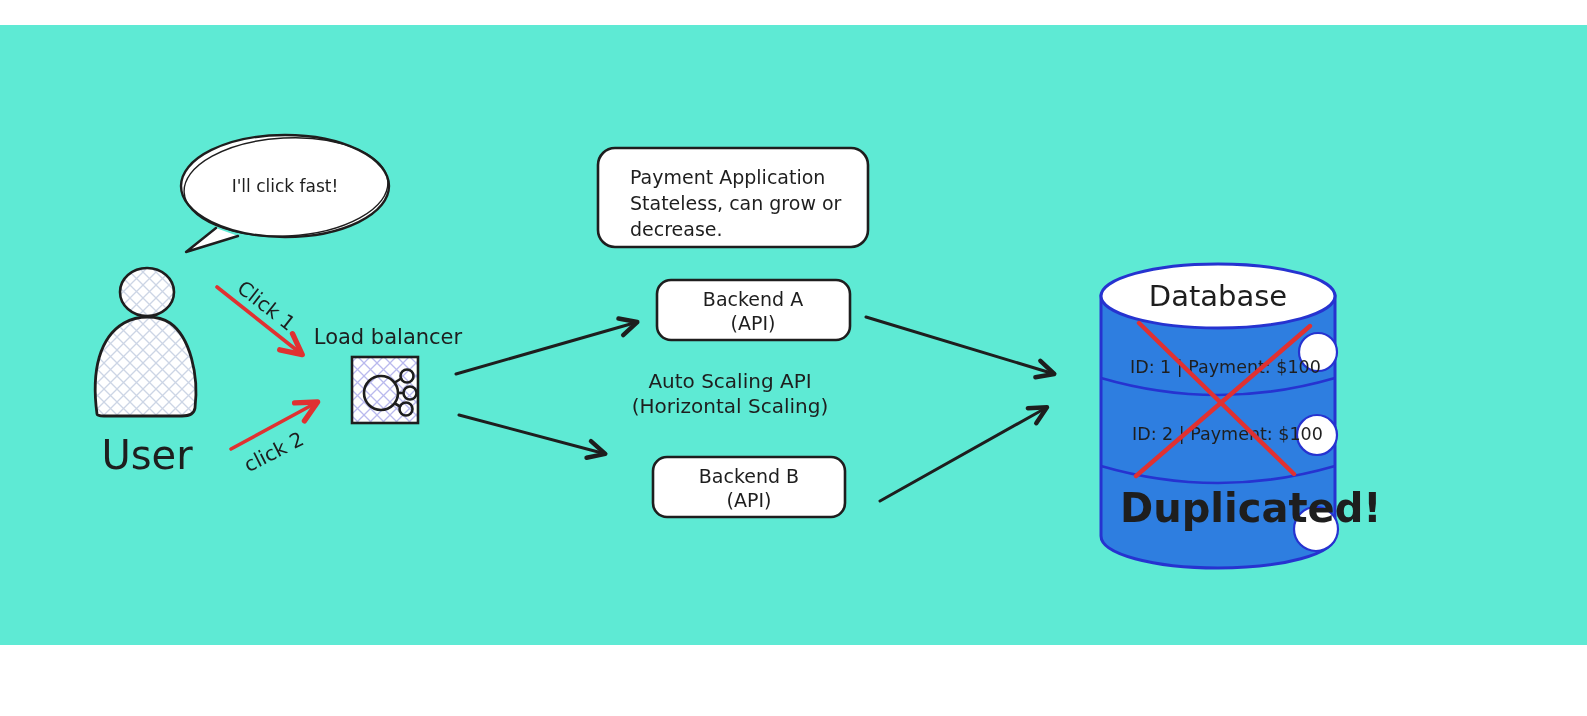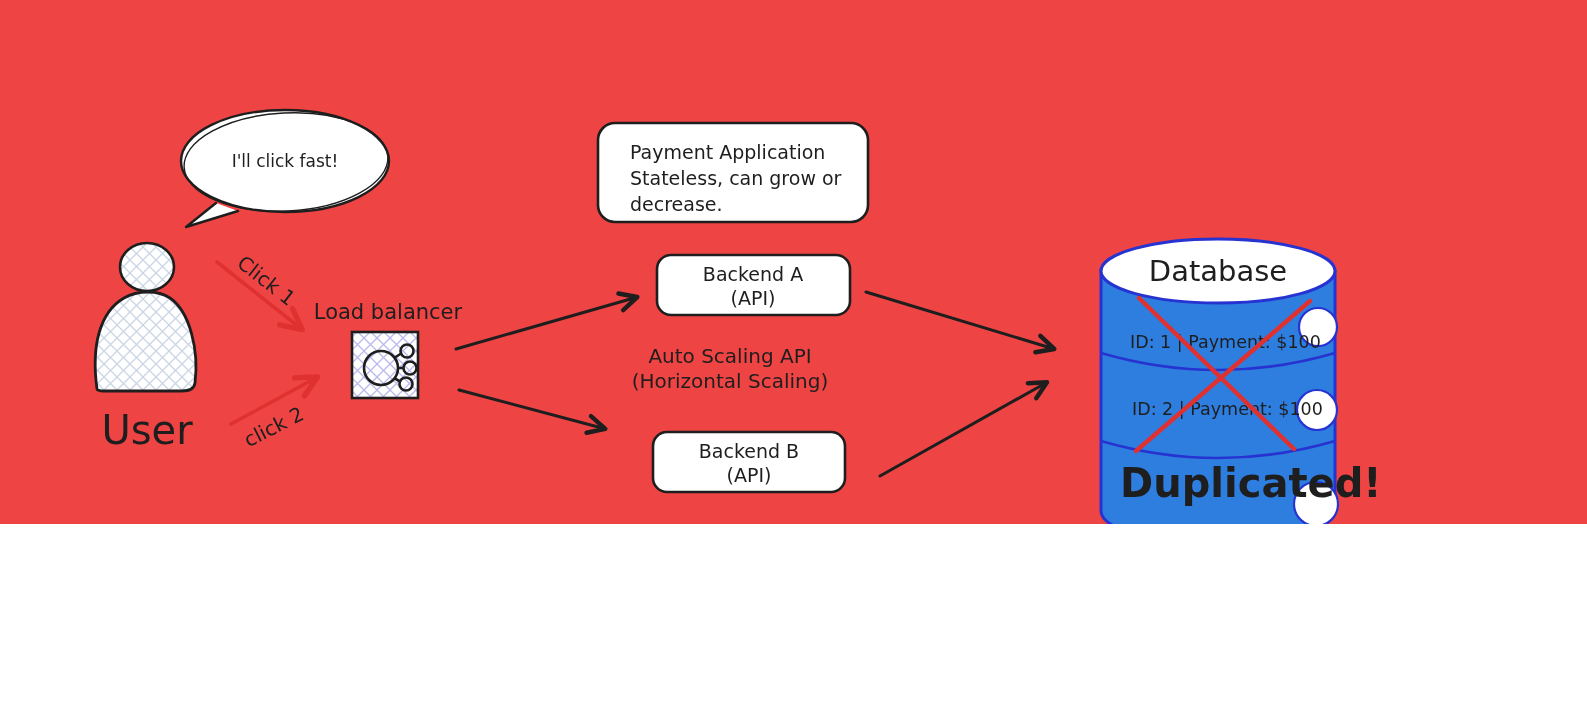--- a/index.html
+++ b/index.html
@@ -2,24 +2,25 @@
 <html><head>
 <meta charset="utf-8">
 <style>
   html, body {
     margin: 0;
     padding: 0;
     background: #ffffff;
   }
   .canvas-wrap {
     width: 1587px;
-    height: 524px;
-    background: #ef4444;
+    height: 620px;
+    background: #5eead4;
     position: relative;
     overflow: hidden;
+    margin-top: 25px;
   }
   svg { display: block; }
   text {
     font-family: "DejaVu Sans", sans-serif;
     fill: #1e1e1e;
   }
   .hand-lg  { font-size: 40px; }
   .hand-md  { font-size: 21px; }
   .hand-sm  { font-size: 19px; }
   .hand-bubble { font-size: 17px; }

